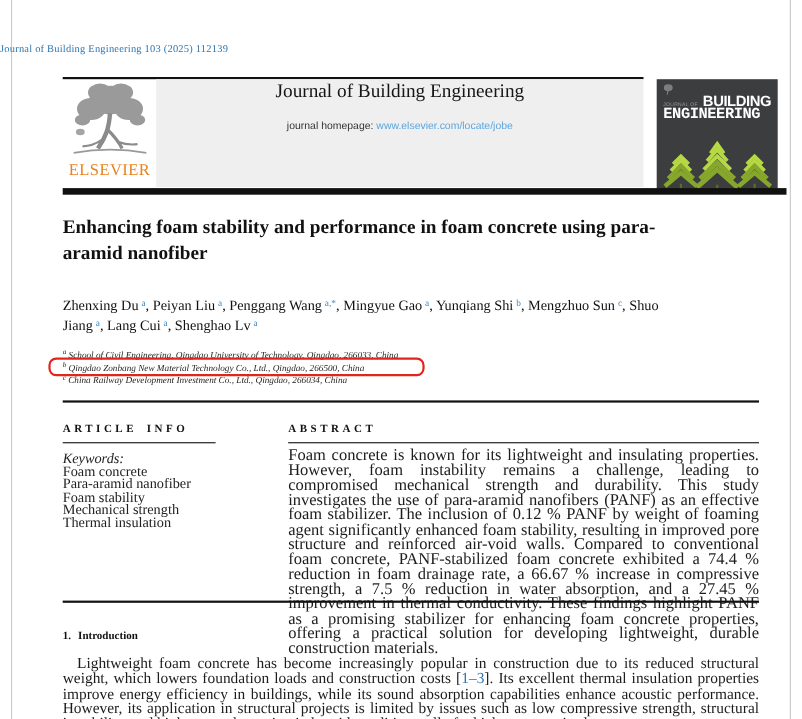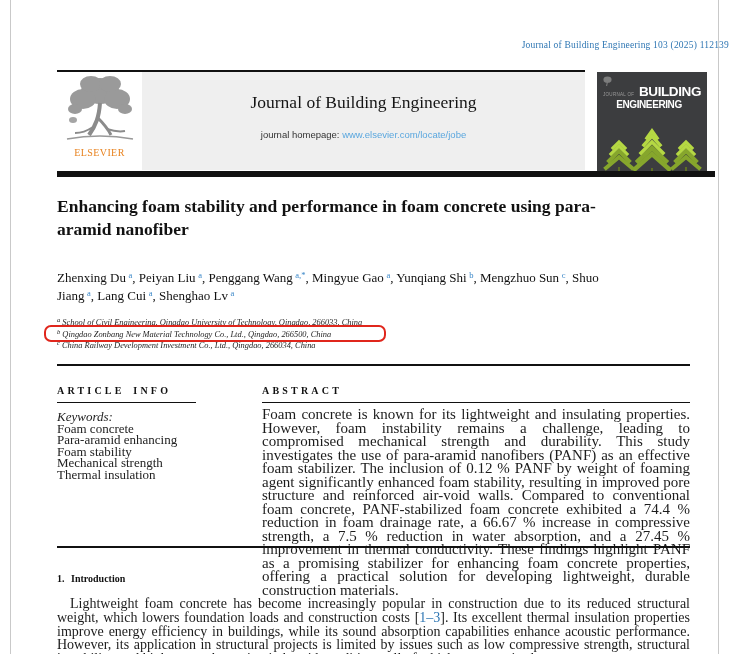--- a/index.html
+++ b/index.html
@@ -8,49 +8,49 @@
     --cover-bg:#3c3d3f; --cover-green-light:#b5d843; --cover-green-dark:#86a62c;
     --masthead-gray:#efefef;
   }
   *{margin:0;padding:0;box-sizing:border-box;}
   html,body{background:#fff;}
   body{font-family:"Liberation Serif","DejaVu Serif",serif;color:#1a1a1a;}
   .page{position:relative;width:729px;height:654px;background:#fff;overflow:hidden;}
   .page-edge{position:absolute;top:0;bottom:0;width:1px;background:#c9c9c9;}
   .edge-left{left:10px;} .edge-right{left:718px;}
 
-  .journal-ref{position:absolute;left:0;right:0;top:40px;text-align:right;
+  .journal-ref{position:absolute;left:0;right:0;top:40px;text-align:left;
     font-size:9.5px;color:var(--link-blue);letter-spacing:.2px;cursor:pointer;}
 
   .masthead{position:absolute;left:57px;top:70px;width:658px;height:108px;}
   .masthead-topline{position:absolute;left:0;top:0;width:528px;height:2px;background:#111;}
   .masthead-bar{position:absolute;left:0;top:101px;width:658px;height:6px;background:#111;}
   .logo-area{position:absolute;left:0;top:3px;width:85px;height:97px;background:#fff;text-align:center;}
   .logo-area svg{display:block;margin:0 auto;}
-  .elsevier-word{font-size:10px;color:var(--elsevier-orange);letter-spacing:.4px;margin-top:-2px;}
+  .elsevier-word{font-size:15px;color:var(--elsevier-orange);letter-spacing:.4px;margin-top:-2px;}
   .mast-center{position:absolute;left:85px;top:2px;width:443px;height:98px;background:var(--masthead-gray);
     text-align:center;}
   .contents-line{margin-top:11px;font-size:9.5px;color:#222;}
   .sciencedirect{color:var(--sup-blue);cursor:pointer;}
-  .mast-title{margin-top:20px;font-size:17.5px;color:#151515;}
+  .mast-title{margin-top:0;font-size:17.5px;color:#151515;}
   .homepage-line{margin-top:16px;font-family:"Liberation Sans","DejaVu Sans",sans-serif;
     font-size:9.5px;color:#333;}
   .homepage-url{color:var(--url-blue);cursor:pointer;}
 
   .cover{position:absolute;left:540px;top:2px;width:110px;height:100px;background:var(--cover-bg);
     cursor:pointer;overflow:hidden;}
   .cover-head{position:relative;padding:5px 6px 0 6px;}
   .cover-mini-logo{position:absolute;left:6px;top:4px;width:9px;height:11px;opacity:.8;}
   .cover-title-row{margin-top:9px;display:flex;align-items:baseline;justify-content:space-between;}
   .cover-journal-of{font-family:"Liberation Sans",sans-serif;font-size:4.5px;color:#9b9b9b;
     letter-spacing:.3px;margin-right:2px;}
   .cover-big{font-family:"Liberation Sans",sans-serif;font-weight:bold;font-size:13.5px;
     color:#fff;letter-spacing:-.4px;line-height:12px;}
-  .cover-big2{text-align:center;padding-right:6px;font-family:Liberation Sans, sans-serif;
-    font-weight:bold;font-size:10px;color:#fff;letter-spacing:-.4px;line-height:13px;}
+  .cover-big2{text-align:left;padding-right:6px;font-family:Liberation Mono, monospace;
+    font-weight:bold;font-size:14px;color:#fff;letter-spacing:-.4px;line-height:13px;}
   .cover-trees{position:absolute;left:0;bottom:0;width:110px;height:52px;}
 
   .article-title{position:absolute;left:57px;top:195px;width:580px;font-size:17.5px;
     line-height:23px;color:#111;}
   .author-line{position:absolute;left:57px;top:269px;width:545px;font-size:13px;line-height:18px;color:#111;}
   .au-sup{color:var(--sup-blue);font-size:8.5px;vertical-align:4px;line-height:0;}
   .affiliations{position:absolute;left:57px;top:317px;width:620px;font-size:8.4px;
     font-style:italic;line-height:11.5px;color:#222;}
   .aff-sup{font-size:6.5px;vertical-align:3px;line-height:0;font-style:italic;}
   .aff-highlight{position:absolute;left:-13px;top:8px;width:342px;height:17px;
@@ -184,21 +184,21 @@
 
   <div class="col-heading info-heading">ARTICLE INFO</div>
   <div class="col-heading abstract-heading">ABSTRACT</div>
   <div class="mini-rule mini-rule-info"></div>
   <div class="mini-rule mini-rule-abs"></div>
 
   <div class="keywords">
     <div class="kw-label">Keywords:</div>
     <div>
         <div class="kw">Foam concrete</div>
-        <div class="kw">Para-aramid enhancing</div>
+        <div class="kw">Para-aramid nanofiber</div>
         <div class="kw">Foam stability</div>
         <div class="kw">Mechanical strength</div>
         <div class="kw">Thermal insulation</div>
       </div>
   </div>
 
   <div class="abstract-text">Foam concrete is known for its lightweight and insulating properties. However, foam instability remains a challenge, leading to compromised mechanical strength and durability. This study investigates the use of para-aramid nanofibers (PANF) as an effective foam stabilizer. The inclusion of 0.12 % PANF by weight of foaming agent significantly enhanced foam stability, resulting in improved pore structure and reinforced air-void walls. Compared to conventional foam concrete, PANF-stabilized foam concrete exhibited a 74.4 % reduction in foam drainage rate, a 66.67 % increase in compressive strength, a 7.5 % reduction in water absorption, and a 27.45 % improvement in thermal conductivity. These findings highlight PANF as a promising stabilizer for enhancing foam concrete properties, offering a practical solution for developing lightweight, durable construction materials.</div>
 
   <div class="rule-full rule-2"></div>
 

